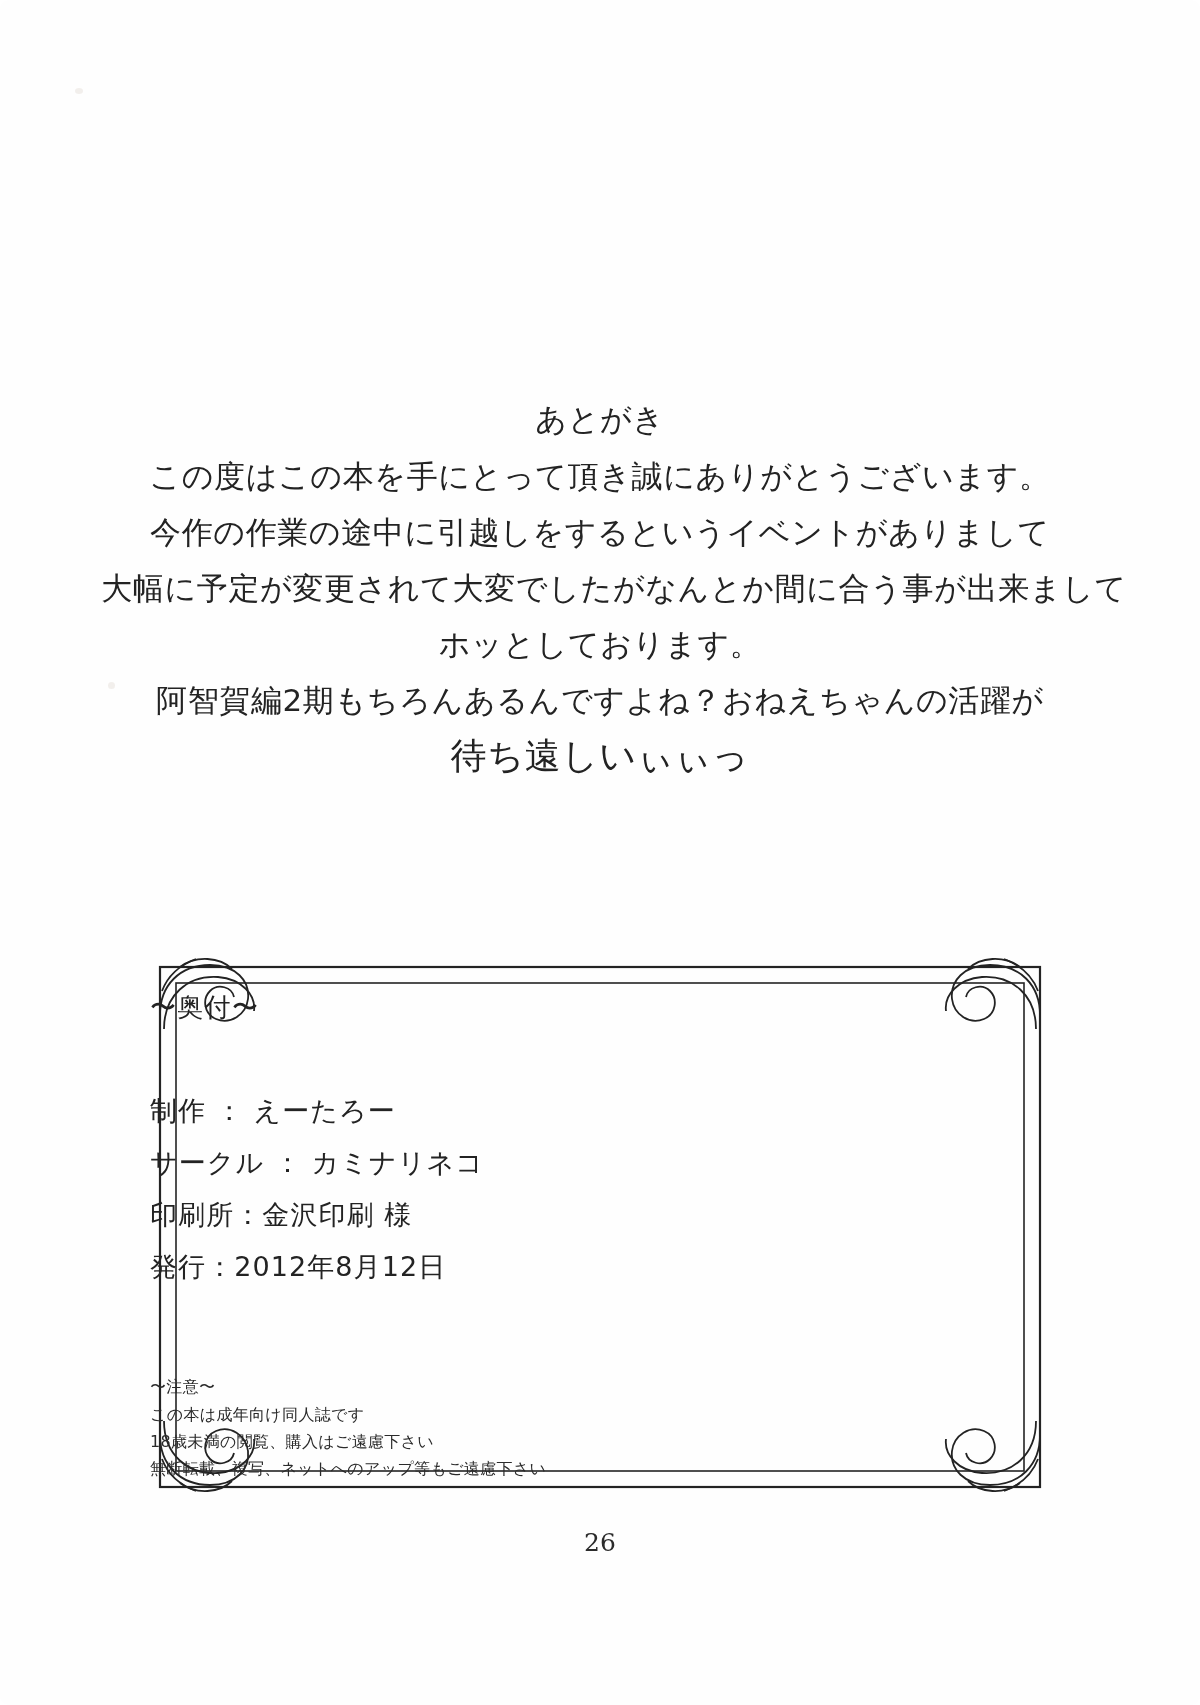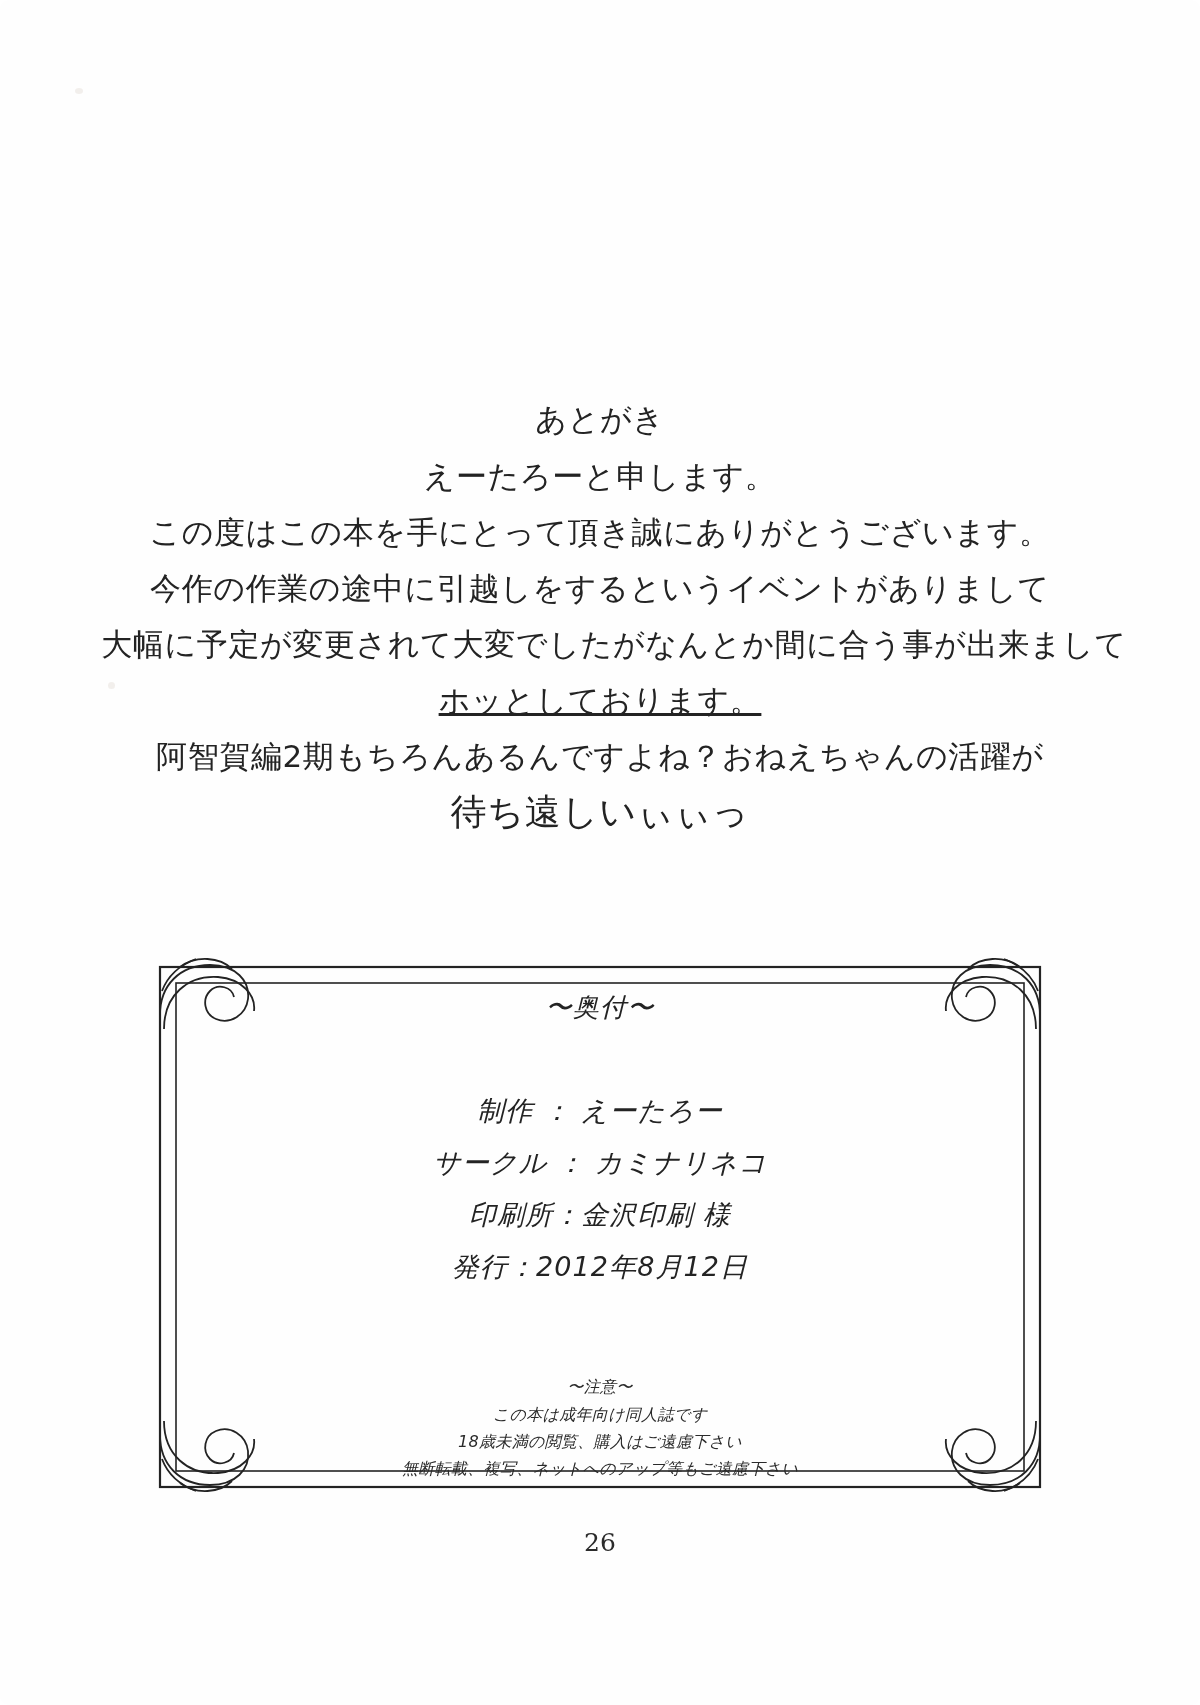--- a/index.html
+++ b/index.html
@@ -38,21 +38,21 @@
     white-space: nowrap;
   }
   .aw-title {
     font-size: 31px;
     line-height: 58px;
   }
   .aw-l1 { font-size: 31px; line-height: 56px; }
   .aw-l2 { font-size: 31px; line-height: 56px; }
   .aw-l3 { font-size: 31px; line-height: 56px; }
   .aw-l4 { font-size: 31px; line-height: 56px; padding-left: 28px; }
-  .aw-l5 { font-size: 31px; line-height: 56px; text-decoration: underline; }
+  .aw-l5 { font-size: 31px; line-height: 56px; }
   .aw-l6 { font-size: 31px; line-height: 56px; }
   .aw-l7 { font-size: 36px; line-height: 56px; }
 
   
   .colophon {
     position: absolute;
     left: 150px;
     top: 945px;
     width: 900px;
     height: 560px;
@@ -63,22 +63,20 @@
     top: 0;
     width: 900px;
     height: 560px;
   }
   .colophon-inner {
     position: absolute;
     left: 0;
     top: 0;
     width: 900px;
     height: 560px;
-    text-align: center;
-    font-style: italic;
   }
   .col-title {
     position: absolute;
     top: 45px;
     left: 0;
     width: 900px;
     font-size: 26px;
     letter-spacing: 0.05em;
     color: #232323;
   }
@@ -139,21 +137,20 @@
 </head>
 <body>
 
 <div class="page">
 
   <div class="speckle" style="left:75px;top:88px;width:8px;height:6px;"></div>
   <div class="speckle" style="left:108px;top:682px;width:7px;height:7px;"></div>
 
   <div class="afterword">
     <span class="line aw-title">あとがき</span>
-    <span class="line aw-l1">えーたろーと申します。</span>
     <span class="line aw-l2">この度はこの本を手にとって頂き誠にありがとうございます。</span>
     <span class="line aw-l3">今作の作業の途中に引越しをするというイベントがありまして</span>
     <span class="line aw-l4">大幅に予定が変更されて大変でしたがなんとか間に合う事が出来まして</span>
     <span class="line aw-l5">ホッとしております。</span>
     <span class="line aw-l6">阿智賀編2期もちろんあるんですよね？おねえちゃんの活躍が</span>
     <span class="line aw-l7">待ち遠しいぃぃっ</span>
   </div>
 
   <div class="colophon">
 

